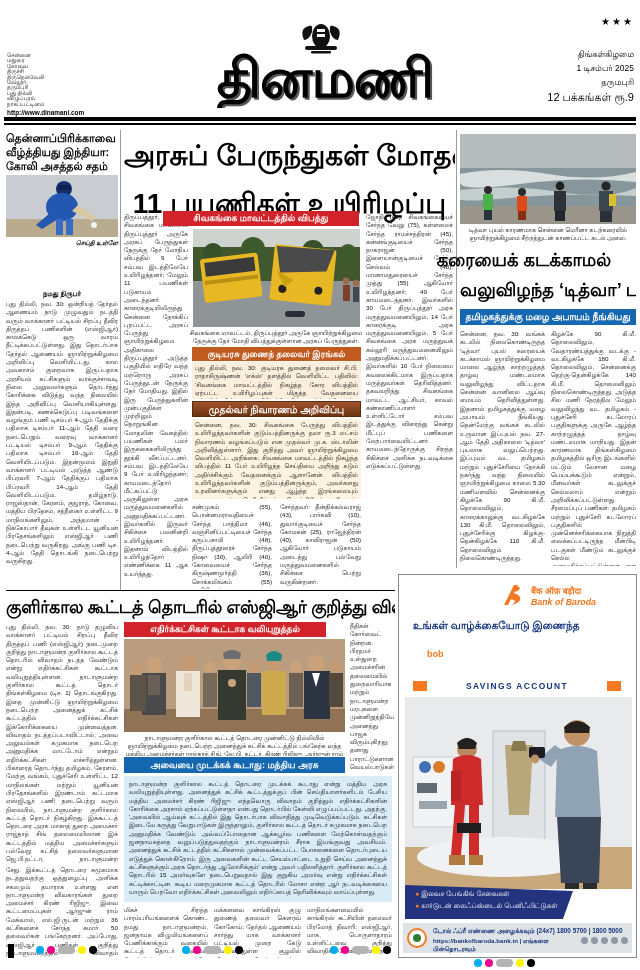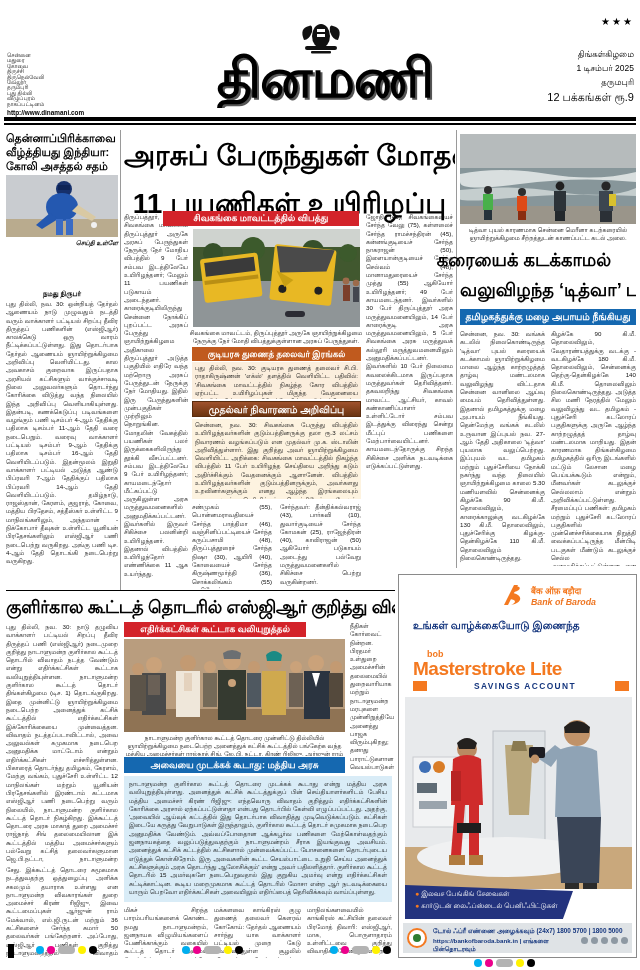--- a/index.html
+++ b/index.html
@@ -154,21 +154,21 @@
   <div class="abs banner" style="left:460px;top:309px;width:176px;height:16px;line-height:16px;background:#1568b0;font-size:9.4px;">தமிழகத்துக்கு மழை அபாயம் நீங்கியது</div>
   <div class="abs jtext" style="left:460px;top:330px;width:85px;height:236px;">சென்னை, நவ. 30: வங்கக் கடலில் நிலைகொண்டிருந்த 'டித்வா' புயல் கரையைக் கடக்காமல் ஞாயிற்றுக்கிழமை மாலை ஆழ்ந்த காற்றழுத்தத் தாழ்வு மண்டலமாக வலுவிழந்து விட்டதாக சென்னை வானிலை ஆய்வு மையம் தெரிவித்துள்ளது. இதனால் தமிழகத்துக்கு மழை அபாயம் நீங்கியது. தென்மேற்கு வங்கக் கடலில் உருவான இப்புயல் நவ. 27-ஆம் தேதி அதிகாலை 'டித்வா' புயலாக வலுப்பெற்றது. இப்புயல் வட தமிழகம் மற்றும் புதுச்சேரியை நோக்கி நகர்ந்து வந்த நிலையில் ஞாயிற்றுக்கிழமை காலை 5.30 மணியளவில் சென்னைக்கு கிழக்கே 90 கி.மீ. தொலைவிலும், காரைக்காலுக்கு வடகிழக்கே 130 கி.மீ. தொலைவிலும், புதுச்சேரிக்கு கிழக்கு-தென்கிழக்கே 110 கி.மீ. தொலைவிலும் நிலைகொண்டிருந்தது.</div>
   <div class="abs jtext" style="left:551px;top:330px;width:85px;height:236px;">கிழக்கே 90 கி.மீ. தொலைவிலும், வேதாரண்யத்துக்கு வடக்கு - வடகிழக்கே 180 கி.மீ. தொலைவிலும், சென்னைக்கு தெற்கு-தென்கிழக்கே 140 கி.மீ. தொலைவிலும் நிலைகொண்டிருந்தது. அடுத்த சில மணி நேரத்தில் மேலும் வலுவிழந்து வட தமிழகம் - புதுச்சேரி கடலோரப் பகுதிகளுக்கு அருகே ஆழ்ந்த காற்றழுத்தத் தாழ்வு மண்டலமாக மாறியது. இதன் காரணமாக திங்கள்கிழமை தமிழகத்தில் ஒரிரு இடங்களில் மட்டும் லேசான மழை பெய்யக்கூடும் என்றும், மீனவர்கள் கடலுக்குச் செல்லலாம் என்றும் அறிவிக்கப்பட்டுள்ளது. சீரமைப்புப் பணிகள்: தமிழகம் மற்றும் புதுச்சேரி கடலோரப் பகுதிகளில் முன்னெச்சரிக்கையாக நிறுத்தி வைக்கப்பட்டிருந்த மீன்பிடி படகுகள் மீண்டும் கடலுக்குச் செல்ல அனுமதிக்கப்பட்டுள்ளன என வானிலை மையம் தெரிவித்தது.</div>
 
   <div class="abs hrule" style="left:6px;top:590px;width:389px;"></div>
   <div class="abs hl" style="left:6px;top:594px;width:389px;font-size:17.5px;line-height:26px;font-weight:900;letter-spacing:-0.3px;">குளிர்கால கூட்டத் தொடரில் எஸ்ஜிஆர் குறித்து விவாதம்</div>
 
   <div class="abs jtext" style="left:6px;top:623px;width:112px;height:240px;">புது தில்லி, நவ. 30: நாடு தழுவிய வாக்காளர் பட்டியல் சிறப்பு தீவிர திருத்தப் பணி (எஸ்ஜிஆர்) நடைமுறை குறித்து நாடாளுமன்ற குளிர்கால கூட்டத் தொடரில் விவாதம் நடத்த வேண்டும் என்று எதிர்க்கட்சிகள் கூட்டாக வலியுறுத்தியுள்ளன. நாடாளுமன்ற குளிர்கால கூட்டத் தொடர் திங்கள்கிழமை (டிச. 1) தொடங்குகிறது. இதை முன்னிட்டு ஞாயிற்றுக்கிழமை நடைபெற்ற அனைத்துக் கட்சிக் கூட்டத்தில் எதிர்க்கட்சிகள் இக்கோரிக்கையை முன்வைத்தன. விவாதம் நடத்தப்படாவிட்டால், அவை அலுவல்கள் சுமுகமாக நடைபெற அனுமதிக்க மாட்டோம் என்றும் எதிர்க்கட்சிகள் எச்சரித்துள்ளன. பிகாரைத் தொடர்ந்து தமிழகம், கேரளம், மேற்கு வங்கம், புதுச்சேரி உள்ளிட்ட 12 மாநிலங்கள் மற்றும் யூனியன் பிரதேசங்களில் இரண்டாம் கட்டமாக எஸ்ஜிஆர் பணி நடைபெற்று வரும் நிலையில், நாடாளுமன்ற குளிர்கால கூட்டத் தொடர் நிகழ்கிறது. இக்கூட்டத் தொடரை அரசு மாகாத் துறை அமைச்சர் ராஜ்நாத் சிங் தலைமையிலான இக் கூட்டத்தில் மத்திய அமைச்சர்களும் பல்வேறு கட்சித் தலைவர்களுமான ஜெ.பி.நட்டா, நாடாளுமன்ற விவகாரங்கள் துறை அமைச்சர் கிரண் ரிஜிஜு, இடைவை வகைகள்சர்கள் அர்ஜுன் ராம் மேக்வால், எல்.முருகன் மற்றும் 36 கட்சிகளைச் சேர்ந்த சுமார் 50 தலைவர்கள் பங்கேற்றனர்.</div>
   <div class="abs jtext" style="left:6px;top:866px;width:112px;height:92px;">சேது. இக்கூட்டத் தொடரை சுமூகமாக நடத்துவதற்கு ஒத்துழைப்பு அளிக்க சகலமும் தயாராக உள்ளது என நாடாளுமன்ற விவகாரங்கள் துறை அமைச்சர் கிரண் ரிஜிஜு, இவை கூட்டமைப்புகள் ஆர்ஜுன் ராம் மேக்வால், எல்.ஜி.ருடன் மற்றும் 36 கட்சிகளைச் சேர்ந்த சுமார் 50 தலைவர்கள் பங்கேற்றனர். அப்போது, எஸ்ஜிஆர் பணிகள் குறித்து நாடாளுமன்றத்தில் விவாதம் நடத்தப்பட வேண்டும் என்று எதிர்க் கட்சிகள் தரப்பில் ஒருமித்த குரலில் வலியுறுத்தப்பட்டது. அது மேலும் தில்லி மாசுபாடு, புதிய தொழிலாளர் சட்டங்கள் ஆகியவை குறித்தும் விவாதிக்கக் கோரின.</div>
 
-  <div class="abs banner" style="left:124px;top:622px;width:182px;height:15px;line-height:15px;background:#d3232a;font-size:9px;">எதிர்க்கட்சிகள் கூட்டாக வலியுறுத்தல்</div>
+  <div class="abs banner" style="left:124px;top:622px;width:202px;height:15px;line-height:15px;background:#d3232a;font-size:9px;">எதிர்க்கட்சிகள் கூட்டாக வலியுறுத்தல்</div>
 
   <svg class="abs" style="left:124px;top:639px;" width="221" height="93" viewBox="0 0 221 93">
     <rect width="221" height="93" fill="#b99d7e"></rect>
     <rect y="70" width="221" height="23" fill="#8f7354"></rect>
     <g>
       <circle cx="30" cy="26" r="8" fill="#caa27a"></circle>
         <rect x="18" y="34" width="24" height="42" fill="#4a4a4a"></rect>
         <rect x="24" y="36" width="12" height="20" fill="#caa27a" opacity="0.25"></rect>
       <circle cx="64" cy="24" r="8" fill="#c39a72"></circle>
         <rect x="52" y="32" width="24" height="46" fill="#efe7da"></rect>
@@ -211,22 +211,21 @@
       <path d="M3 22 L13 2 L17 2 L7 22 Z" fill="#f47920"></path>
       <path d="M10 22 C22 20 22 12 12 10 L9 16 C16 17 15 20 10 22 Z" fill="#f47920"></path>
       <path d="M13 9 C21 7 20 3 14 3 L12 7 Z" fill="#f47920"></path>
     </svg>
     <div class="abs" style="left:132px;top:10px;width:100px;font-size:8.6px;font-weight:bold;color:#f47920;">बैंक ऑफ़ बड़ौदा</div>
     <div class="abs" style="left:132px;top:22px;width:100px;font-size:8.8px;font-weight:bold;font-style:italic;color:#ee7623;">Bank of Baroda</div>
 
     <div class="abs" style="left:14px;top:44px;width:212px;font-size:10.5px;color:#15367e;font-weight:bold;">உங்கள் வாழ்க்கையோடு இணைந்த</div>
 
     <div class="abs" style="left:14px;top:74px;font-size:9px;font-weight:bold;color:#f47920;margin-left:14px;">bob</div>
-    <div class="abs" style="left:14px;top:83px;width:212px;font-size:19px;font-weight:900;color:#f47920;letter-spacing:-0.5px;">Masterstroke Lite</div>
-    <div class="abs" style="left:14px;top:106px;width:180px;font-size:8.4px;font-weight:900;color:#15367e;letter-spacing:1.4px;border-left:14px solid #f47920;border-right:14px solid #f47920;text-align:center;line-height:10px;padding-left:8px;">SAVINGS ACCOUNT</div>
+    <div class="abs" style="left:14px;top:106px;width:180px;font-size:8.4px;font-weight:900;color:#15367e;letter-spacing:1.4px;border-left:14px solid #f47920;border-right:14px solid #f47920;text-align:center;line-height:10px;">SAVINGS ACCOUNT</div>
 
     <svg class="abs" style="left:6px;top:122px;" width="227" height="192" viewBox="0 0 227 192">
       <rect width="227" height="192" fill="#e8eaec"></rect>
       <rect y="150" width="227" height="42" fill="#c9a87c"></rect>
       <rect x="8" y="60" width="52" height="70" fill="#f2f3f4" stroke="#c9ccd0"></rect>
       <circle cx="20" cy="70" r="6" fill="#3f6fb5"></circle>
         <circle cx="34" cy="70" r="6" fill="#d97c26"></circle>
       <rect x="12" y="86" width="20" height="10" fill="#5f6b75"></rect>
         <rect x="14" y="104" width="28" height="8" fill="#9aa4ad"></rect>
       <g>

